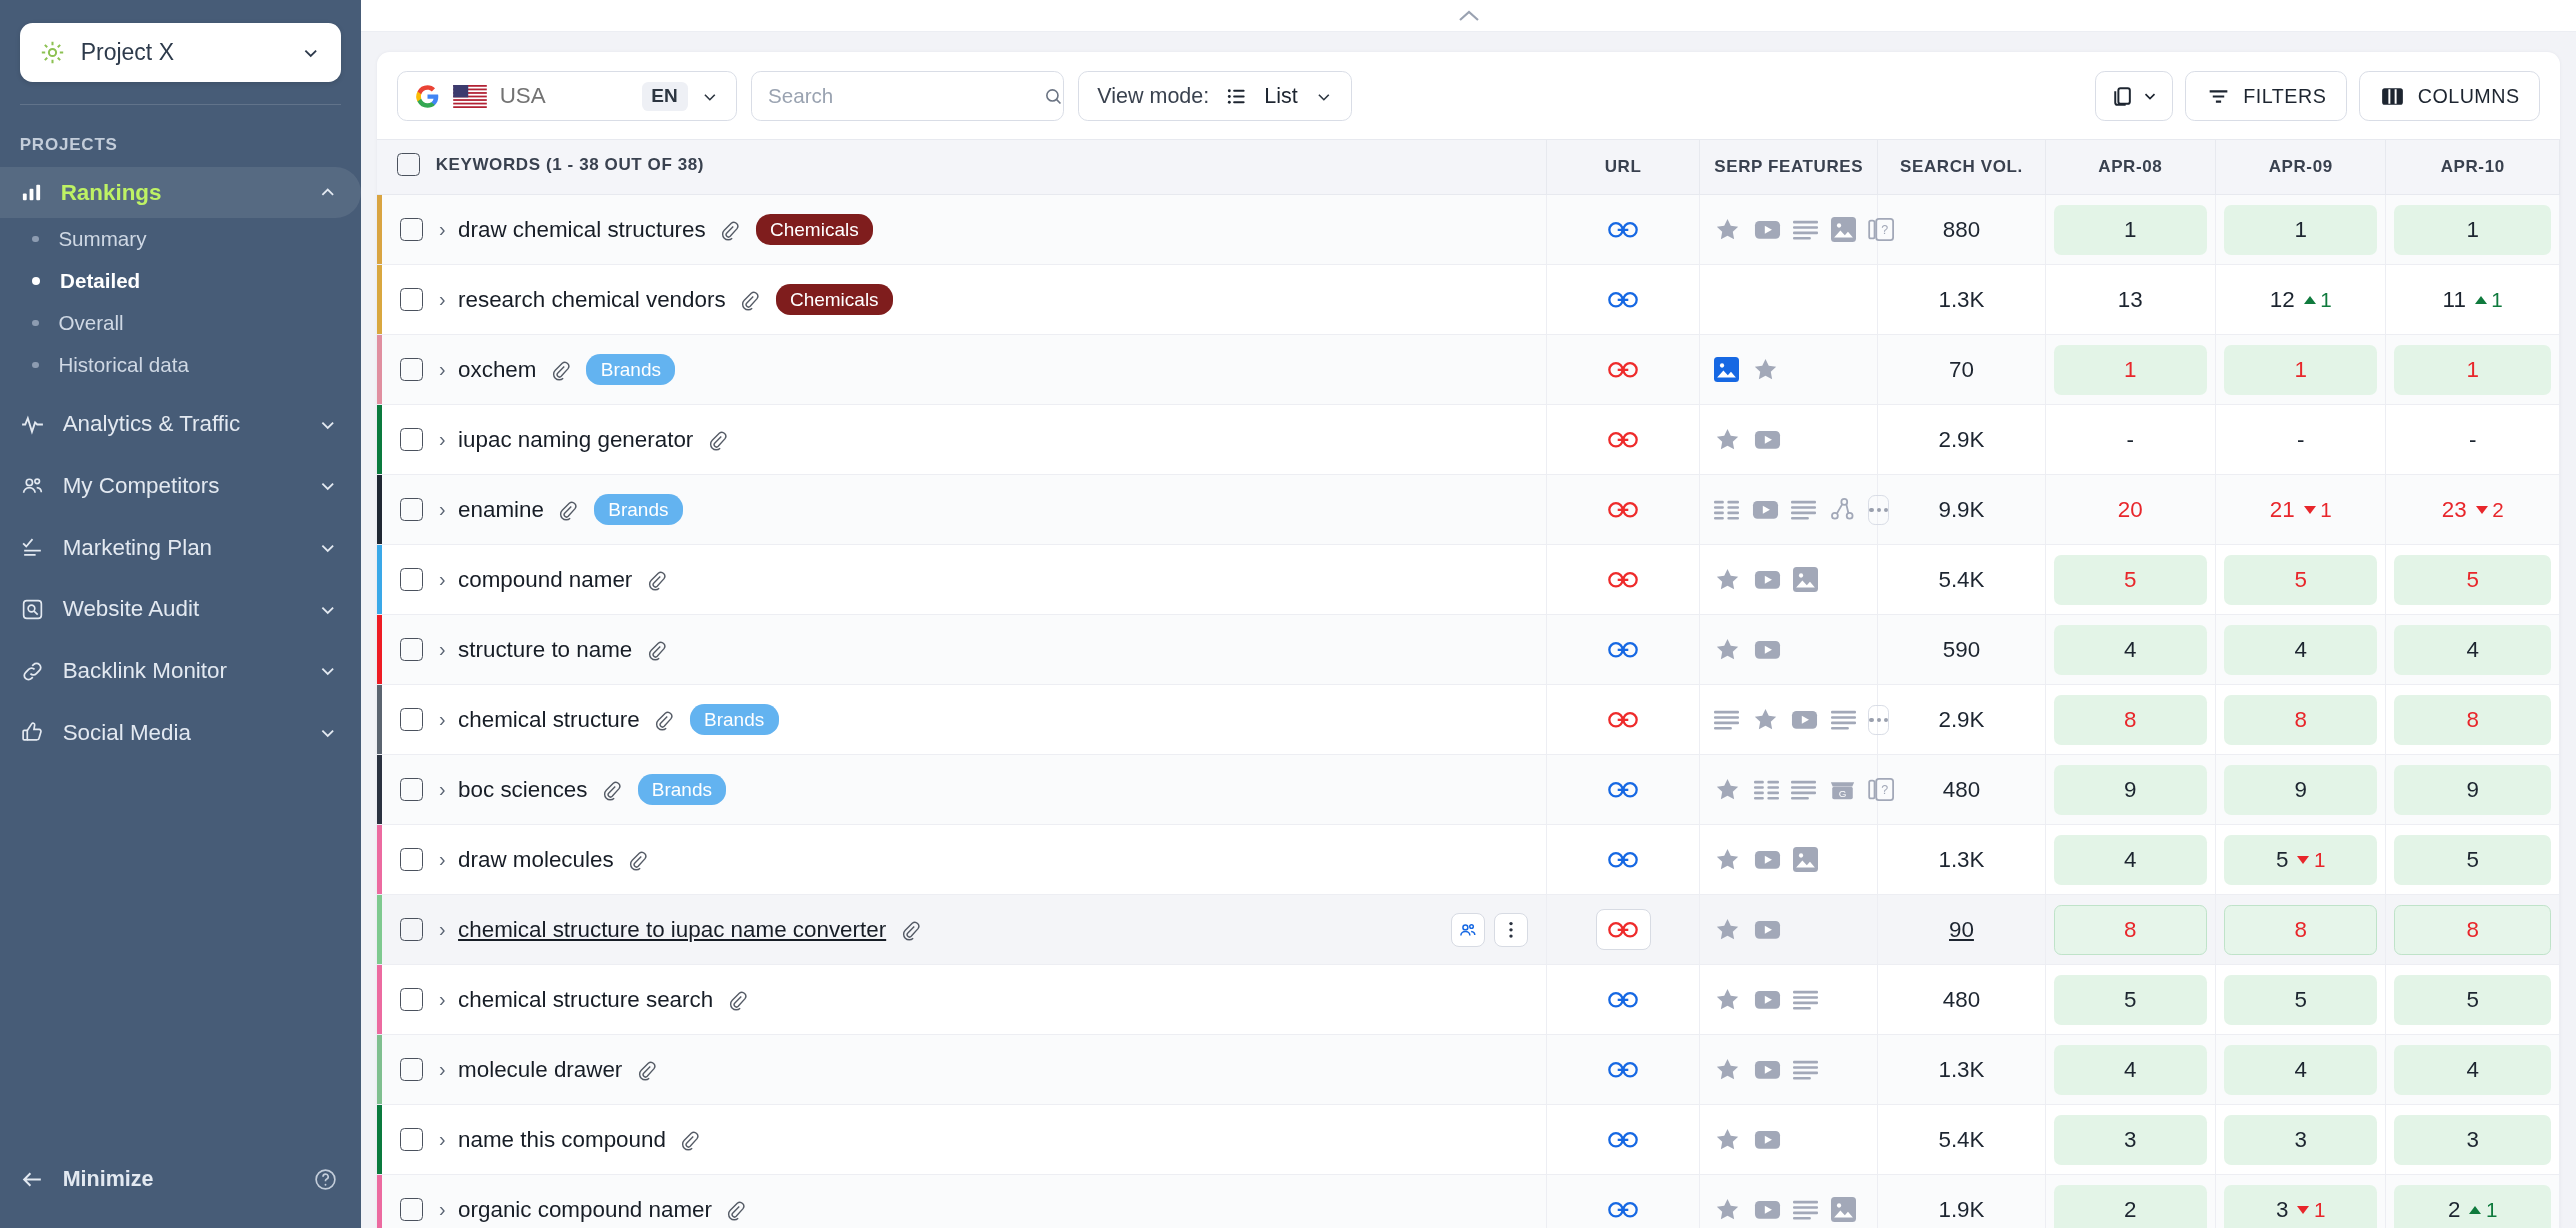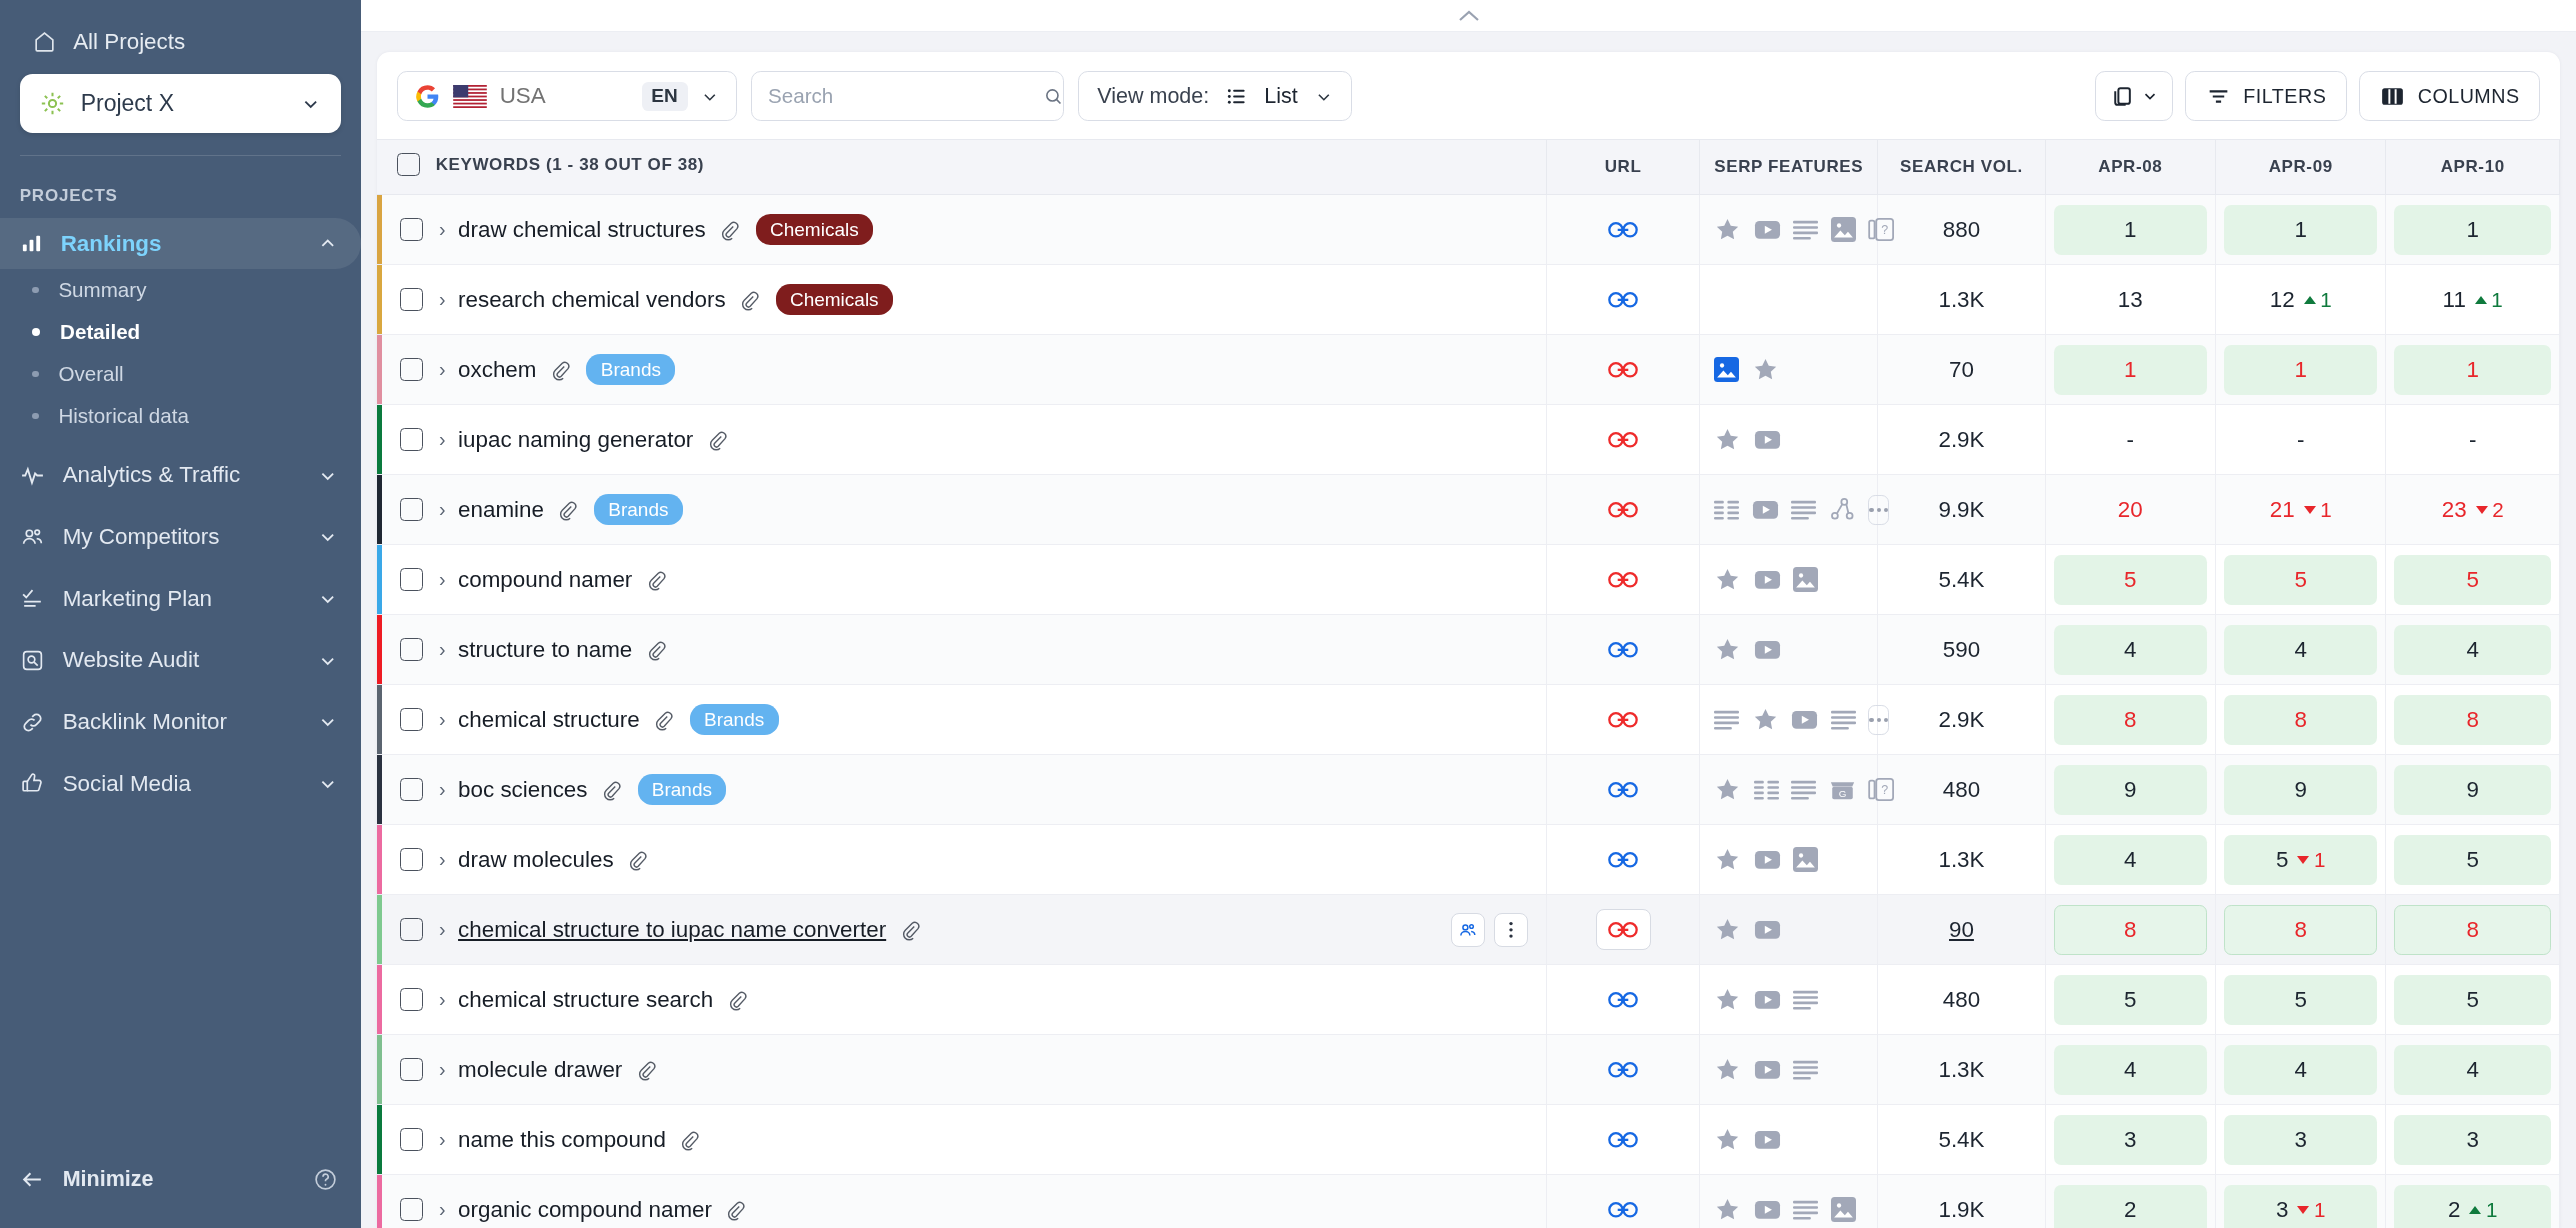--- a/index.html
+++ b/index.html
@@ -36,21 +36,21 @@
     padding: 30px 0 12.5px 19.7px; font-weight: 600;
   }
   .sb-item {
     display: flex; align-items: center; gap: 18px;
     padding: 12.5px 23px 12.5px 19.7px; font-size: 22.4px; color: #e3e9f1;
     cursor: pointer; position: relative;
   }
   .sb-item.active {
     background: rgba(255,255,255,.085);
     border-top-right-radius: 38px; border-bottom-right-radius: 38px;
-    font-weight: 600; color: #7dd3fc;
+    font-weight: 600; color: #bef264;
   }
   .sb-item .label { flex: 1; }
   .sb-sub {
     display: flex; align-items: center; gap: 19.7px;
     padding: 9px 0 9px 27px; font-size: 20.6px; color: #cfd8e4; cursor: pointer;
   }
   .sb-sub .dot { width: 6.3px; height: 6.3px; border-radius: 50%; background: #8d9cb1; margin-left: 5.4px; }
   .sb-sub.current { color: #ffffff; font-weight: 600; }
   .sb-sub.current .dot { background: #ffffff; width: 8px; height: 8px; }
   .sb-bottom {
@@ -178,28 +178,20 @@
   .tri.up { border-bottom: 8px solid #0f7a3d; }
   .tri.down { border-top: 8px solid #e8262b; }
 </style>
 </head>
 <body>
 
 <div id="app">
 
   <div id="sidebar">
     <div class="sb-top">
-      <div class="sb-allprojects">
-        <span>
-          <svg width="25" height="25" viewBox="0 0 24 24" fill="none" stroke="#dfe5ec" stroke-width="1.6">
-            <path d="M4 10.5L12 4l8 6.5V20a1 1 0 0 1-1 1H5a1 1 0 0 1-1-1z"></path>
-          </svg>
-        </span>
-        <span>All Projects</span>
-      </div>
       <div class="sb-project">
         <span>
           <svg width="27" height="27" viewBox="0 0 24 24" fill="none" stroke="#8cc152" stroke-width="1.8">
             <circle cx="12" cy="12" r="3.2"></circle>
             <path d="M12 2.5v3M12 18.5v3M2.5 12h3M18.5 12h3M5.2 5.2l2.1 2.1M16.7 16.7l2.1 2.1M18.8 5.2l-2.1 2.1M7.3 16.7l-2.1 2.1"></path>
           </svg>
         </span>
         <span class="pname">Project X</span>
         <span>
           <svg width="21.5" height="21.5" viewBox="0 0 24 24" fill="none" stroke="#2d3a4b" stroke-width="2">

